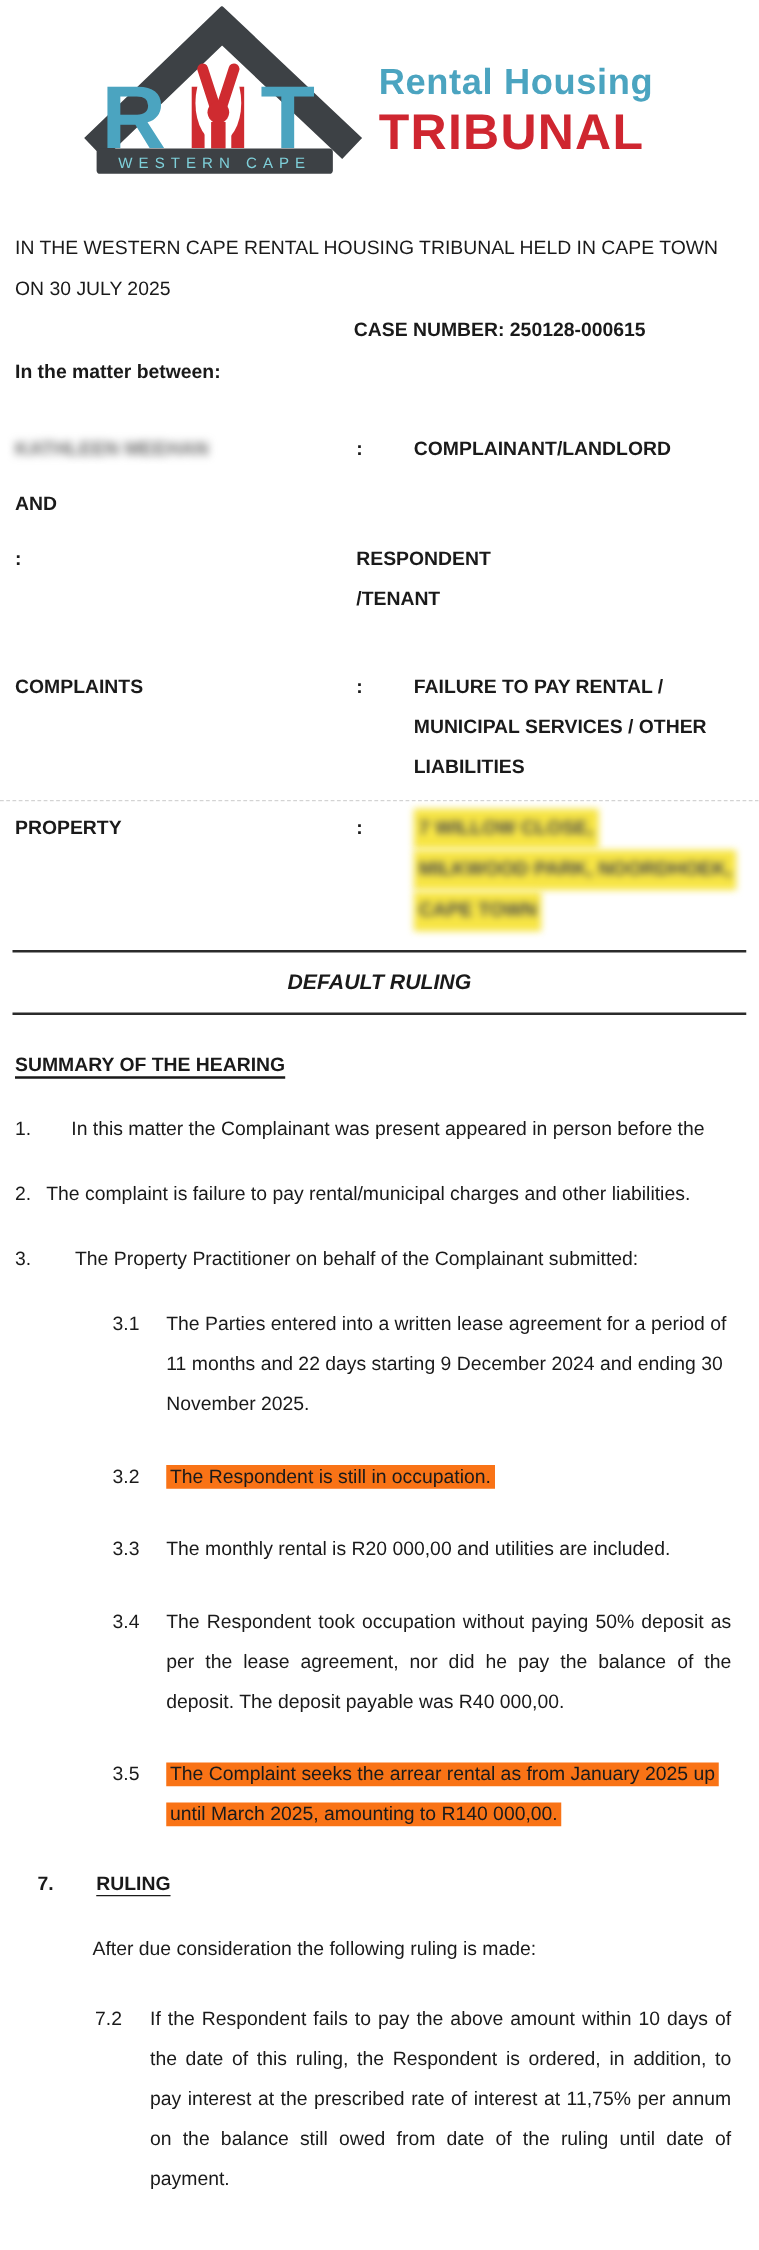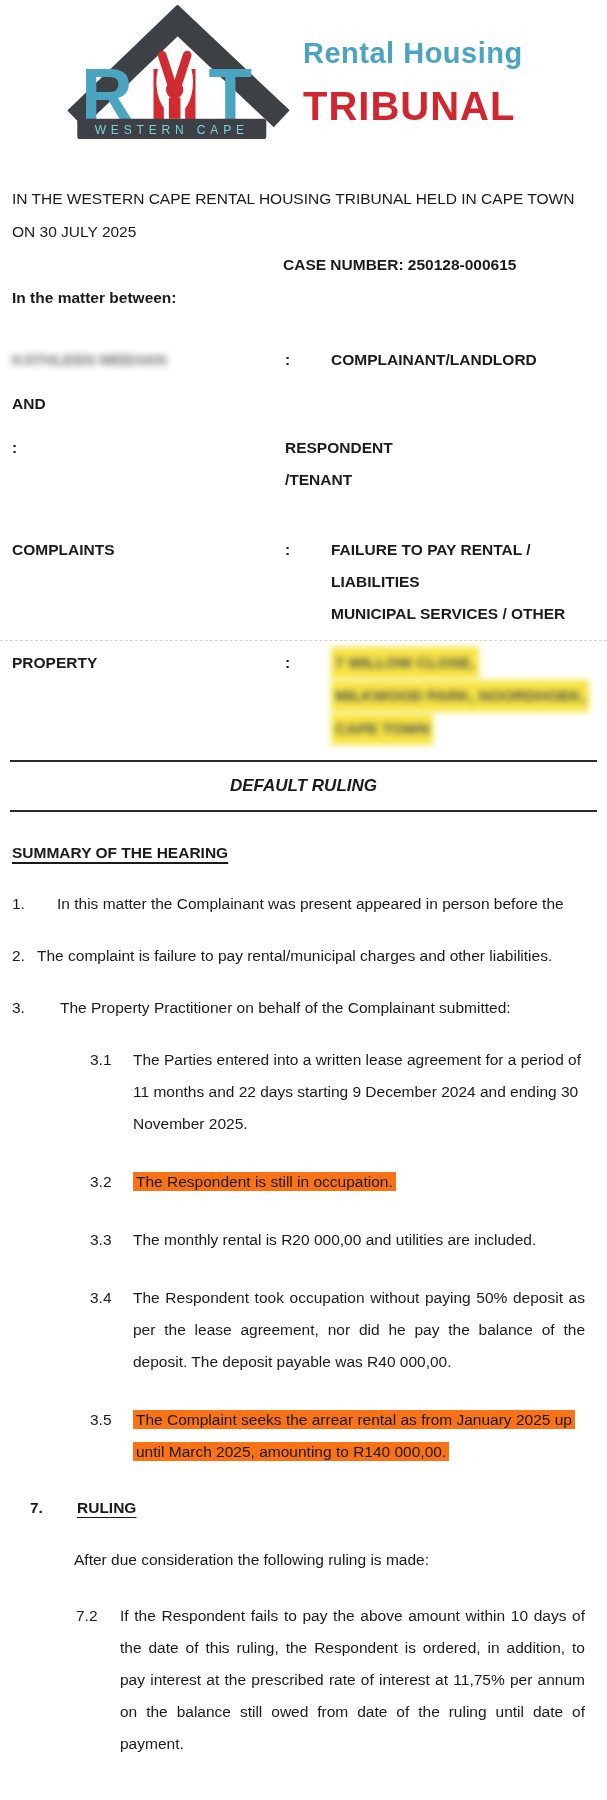--- a/index.html
+++ b/index.html
@@ -10,21 +10,21 @@
     background:#ffffff;
     font-family:"Liberation Sans","DejaVu Sans",sans-serif;
     color:#1a1a1a;
     overflow:hidden;
   }
   
   .logo-row{display:flex;align-items:flex-end;padding:10px 0 0 62px;height:140px;box-sizing:border-box;}
   .logo-mark{width:235px;height:135px;flex:0 0 auto;}
   .brand-text{padding:0 0 14px 6px;line-height:1;}
   .brand-line1{font-size:29px;font-weight:bold;color:#4ba4c0;letter-spacing:0.5px;}
-  .brand-line2{font-size:40px;font-weight:bold;color:#cf2630;letter-spacing:1px;margin-top:18px;}
+  .brand-line2{font-size:40px;font-weight:bold;color:#cf2630;letter-spacing:1px;margin-top:5px;}
   
   .court-heading{margin:42px 12px 0 12px;font-weight:normal;font-size:15.5px;line-height:33px;}
   .case-number{margin:0 12px 0 283px;font-weight:bold;font-size:15.5px;line-height:33px;}
   .matter-line{margin:0 12px;font-weight:bold;font-size:15.5px;line-height:33px;}
   
   .party-grid{display:grid;grid-template-columns:273px 46px auto;margin:12px 12px 0 12px;
               font-weight:bold;font-size:15.5px;line-height:32px;}
   .blurred-name{filter:blur(3.5px);color:#6b6b6b;}
   .hl{background:#f7e544;}
   .hl-blur{filter:blur(3px);color:#4a4a4a;}
@@ -99,22 +99,22 @@
   <div class="party-grid">
     <div>:</div>
     <div>RESPONDENT /TENANT</div>
   </div>
 
   <div class="party-grid" style="margin-top:38px;">
     <div>COMPLAINTS</div>
     <div>:</div>
     <div>
       <div>FAILURE TO PAY RENTAL /</div>
+      <div>MUNICIPAL SERVICES / OTHER</div>
       <div>LIABILITIES</div>
-      <div>MUNICIPAL SERVICES / OTHER</div>
     </div>
   </div>
 
   <hr class="artifact-dash">
 
   <div class="party-grid" style="margin-top:2px;">
     <div>PROPERTY</div>
     <div>:</div>
     <div>
       <div><span class="hl hl-blur prop-line">7 WILLOW CLOSE,</span></div>

